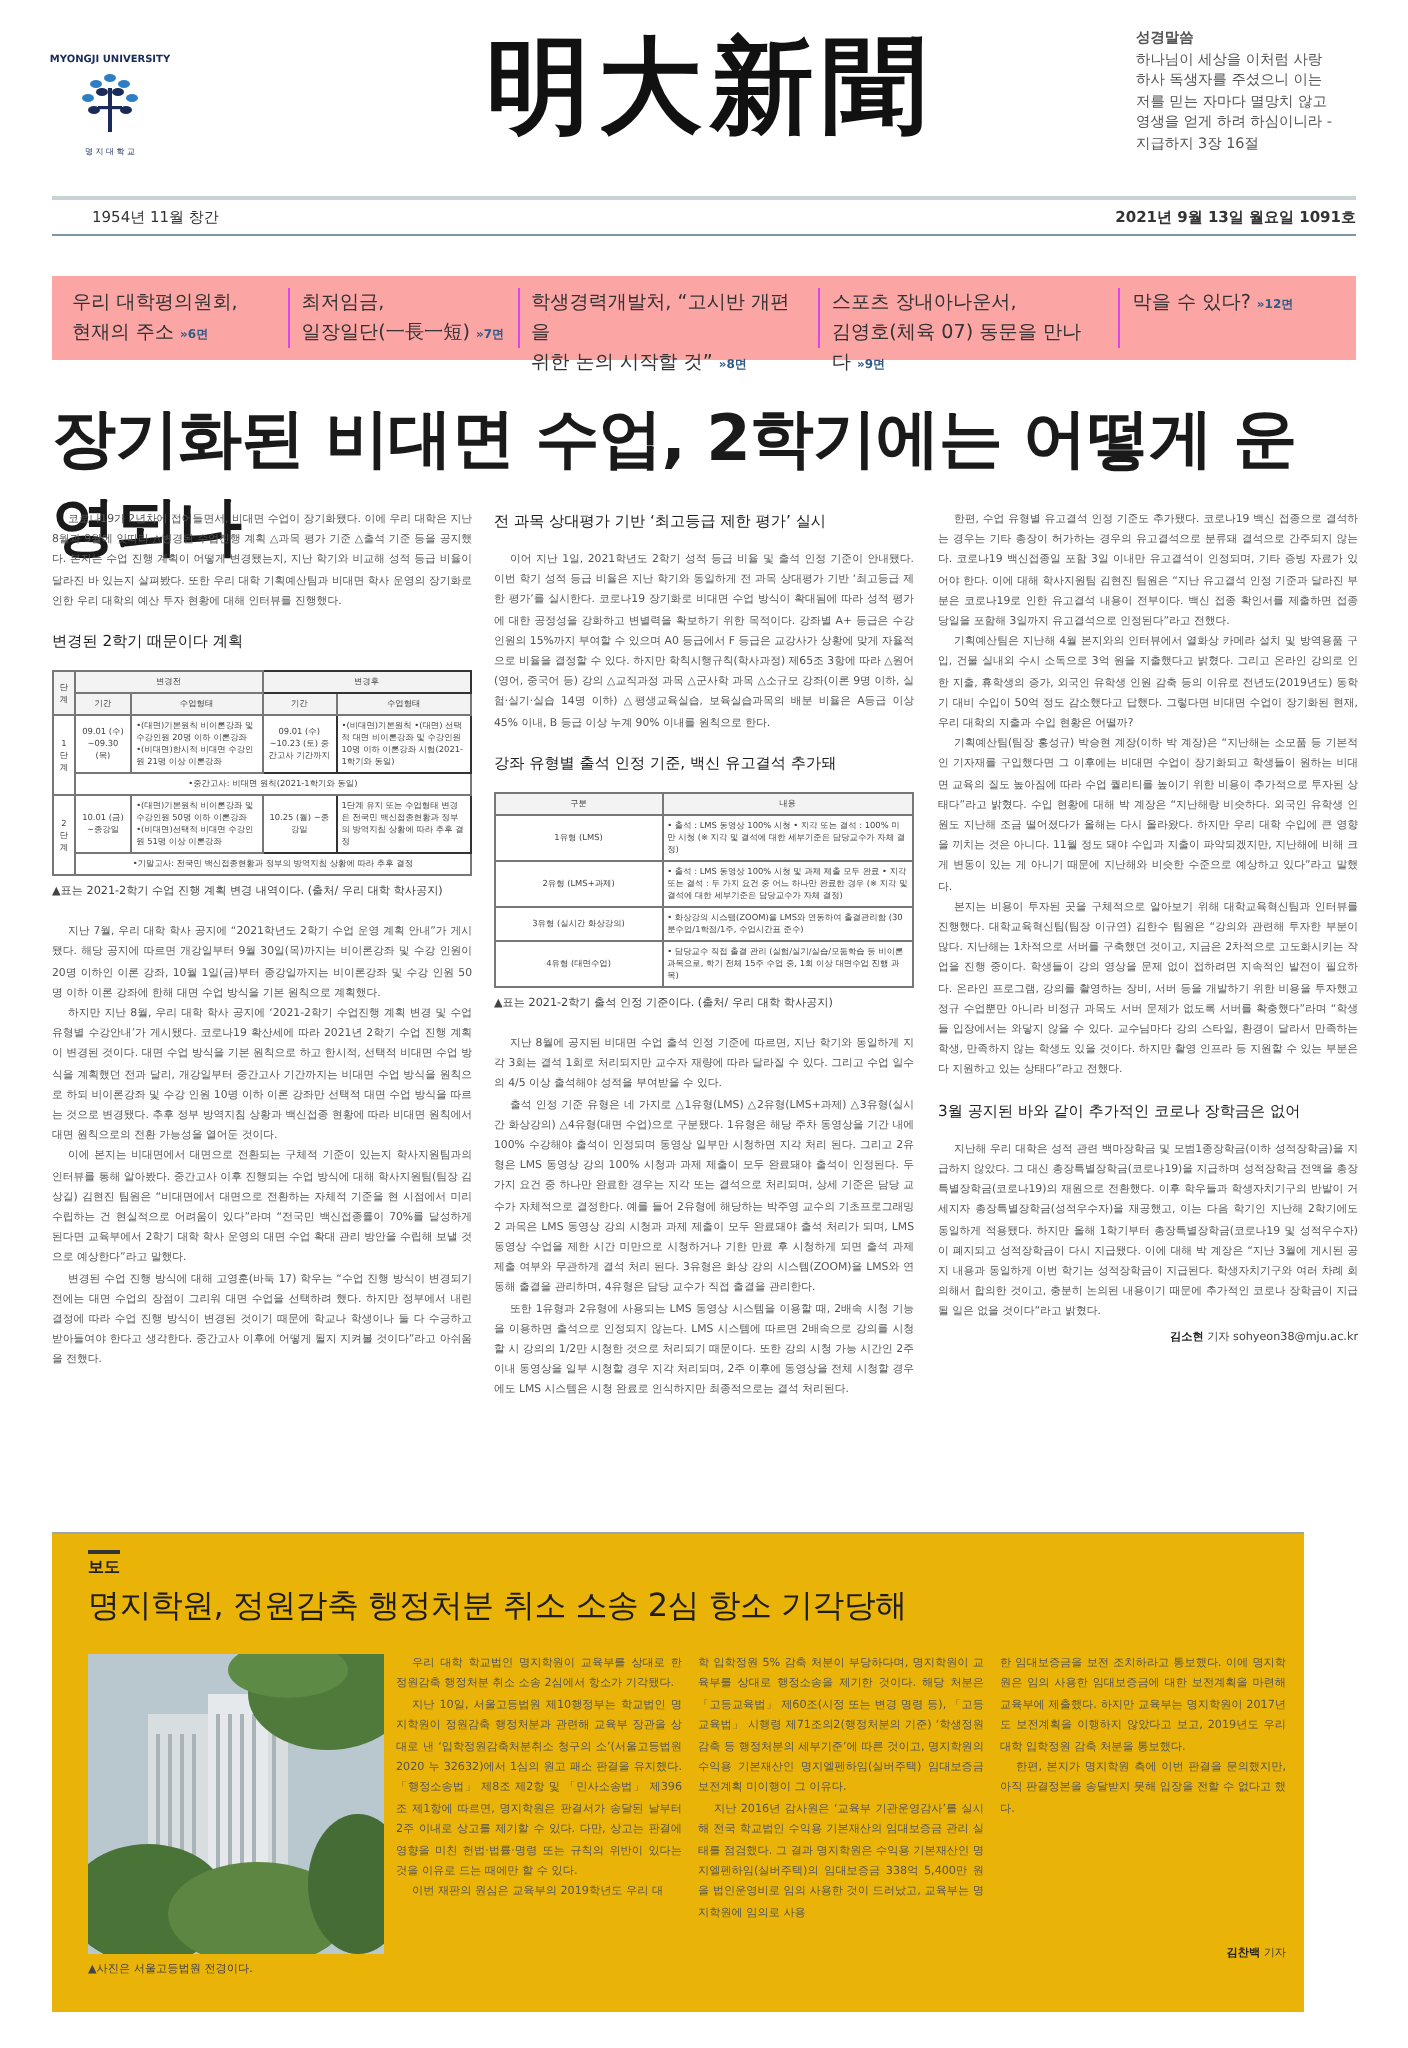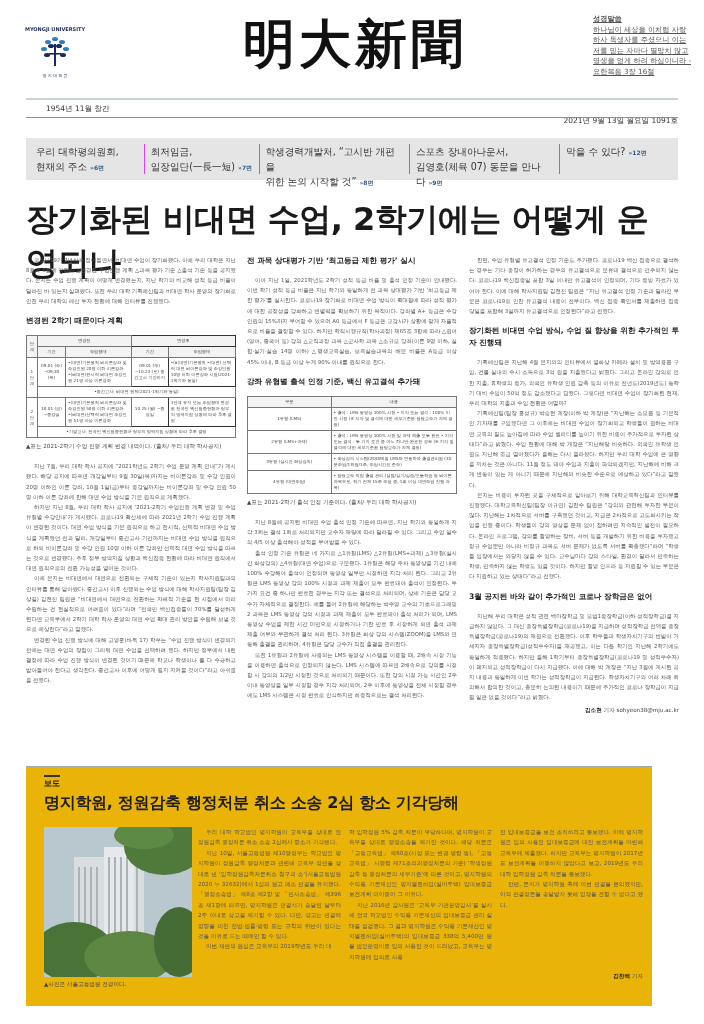--- a/index.html
+++ b/index.html
@@ -5,61 +5,61 @@
   * { box-sizing: border-box; margin: 0; padding: 0; }
   html, body { width: 704px; height: 1024px; background: #ffffff; overflow: hidden; }
   body { font-family: "DejaVu Sans", "Liberation Sans", sans-serif; color: #222; position: relative; }
 
   
   .masthead { position: absolute; left: 0; top: 0; width: 704px; height: 100px; }
   .logo { position: absolute; left: 24px; top: 22px; width: 62px; height: 62px; border-radius: 50%; }
   .logo svg { width: 62px; height: 62px; }
   .title-wrap { position: absolute; left: 215px; top: 18px; width: 280px; height: 70px; display: flex; align-items: flex-start; justify-content: center; }
   .title { font-family: "DejaVu Serif", "Liberation Serif", serif; font-weight: bold; font-size: 52px; letter-spacing: 4px; color: #111; line-height: 1; }
-  .verse { position: absolute; left: 593px; top: 14px; width: 100px; font-size: 7.2px; line-height: 10.5px; color: #555; text-decoration: underline; }
+  .verse { position: absolute; left: 568px; top: 14px; width: 100px; font-size: 7.2px; line-height: 10.5px; color: #555; }
   .verse .verse-title { color: #555; font-weight: bold; }
 
   .rule-top { position: absolute; left: 26px; top: 98px; width: 652px; height: 2px; background: #c9d3d6; }
   .dateline { position: absolute; left: 26px; top: 102px; width: 652px; height: 14px; font-size: 7.5px; color: #333; }
   .dateline .left { position: absolute; left: 0; top: 2px; margin-left: 20px; }
   .dateline .center { position: absolute; left: 0; width: 100%; text-align: center; top: 1px; font-family: "DejaVu Serif", "Liberation Serif", serif; font-size: 8.5px; color: #444; }
-  .dateline .right { position: absolute; right: 0; top: 14px; }
+  .dateline .right { position: absolute; right: 0; top: 2px; font-weight: bold; }
   .rule-bottom { position: absolute; left: 26px; top: 117px; width: 652px; height: 1px; background: #7a98a8; }
 
   
-  .ribbon { position: absolute; left: 26px; top: 138px; width: 652px; height: 42px; background: #e5e5e5; display: flex; align-items: center; padding: 12px 4px; }
+  .ribbon { position: absolute; left: 26px; top: 138px; width: 652px; height: 42px; background: #fca5a5; display: flex; align-items: center; padding: 12px 4px; }
   .ribbon-item { flex: 1; padding: 0 6px; font-size: 9.6px; line-height: 15px; color: #333; border-left: 1px solid #d946ef; height: 30px; }
   .ribbon-item:first-child { border-left: none; }
   .ribbon-item .pg { font-size: 6px; color: #2e5b86; font-weight: bold; margin-left: 3px; }
 
   
   .headline { position: absolute; left: 26px; top: 198px; width: 652px; font-size: 32px; font-weight: bold; color: #1a1a1a; letter-spacing: -0.5px; }
 
   
   .col { position: absolute; top: 255px; width: 210px; font-size: 5.4px; line-height: 10.2px; color: #555; text-align: justify; }
   .col p { text-indent: 8px; }
   .col1 { left: 26px; }
   .col2 { left: 247px; }
   .col3 { left: 469px; }
-  .subhead { font-size: 7.6px; font-weight: bold; color: #222; line-height: 12px; margin: 9px 0 8px 0; text-indent: 0 !important; }
+  .subhead { font-size: 7.6px; font-weight: normal; color: #222; line-height: 12px; margin: 9px 0 8px 0; text-indent: 0 !important; }
   .caption { font-size: 5.6px; color: #444; margin: 3px 0 10px 0; text-indent: 0 !important; }
   .byline { text-align: right; font-size: 5.6px; color: #444; margin-top: 2px; }
   .byline b { color: #222; }
 
   
   table { width: 100%; border-collapse: collapse; font-size: 4.2px; line-height: 6px; color: #444; margin-top: 4px; }
   td, th { border: 0.6px solid #777; padding: 2px 2px; vertical-align: middle; font-weight: normal; text-align: left; }
   th { text-align: center; background: #f3f3f3; }
   .tbl1 .thick { border: 1.2px solid #333; }
   .center { text-align: center; }
 
   
   .bottom-box { position: absolute; left: 26px; top: 766px; width: 626px; height: 240px; background: #eab308; border-top: 1px solid #9aa8ad; }
   .section-tag { position: absolute; left: 18px; top: 8px; font-size: 8px; font-weight: bold; color: #222; border-top: 2px solid #333; padding-top: 1px; }
-  .bottom-headline { position: absolute; left: 18px; top: 26px; font-size: 16px; font-weight: bold; color: #1e1e1e; letter-spacing: -0.3px; }
+  .bottom-headline { position: absolute; left: 18px; top: 26px; font-size: 16px; font-weight: normal; color: #1e1e1e; letter-spacing: -0.3px; }
   .photo { position: absolute; left: 18px; top: 60px; width: 148px; height: 150px; overflow: hidden; background: #9fb2b9; }
   .photo svg { width: 148px; height: 150px; display: block; }
   .photo-caption { position: absolute; left: 18px; top: 214px; font-size: 5.6px; color: #444; }
   .bcol { position: absolute; top: 60px; width: 143px; font-size: 5.6px; line-height: 10.4px; color: #555; text-align: justify; }
   .bcol p { text-indent: 8px; }
   .bcol1 { left: 172px; }
   .bcol2 { left: 323px; }
   .bcol3 { left: 474px; }
   .bbyline { position: absolute; left: 474px; top: 206px; width: 143px; text-align: right; font-size: 5.6px; color: #444; }
   .bbyline b { color: #222; }
@@ -88,21 +88,21 @@
         <rect x="25" y="31" width="12" height="1.6"></rect>
       </g>
       <text x="31" y="55" font-size="4" text-anchor="middle" fill="#1a2b5a" font-family="DejaVu Sans, sans-serif">명 지 대 학 교</text>
     </svg>
   </div>
   <div class="title-wrap">
     <span class="title">明大新聞</span>
   </div>
   <div class="verse">
     <div class="verse-title">성경말씀</div>
-    <div>하나님이 세상을 이처럼 사랑하사 독생자를 주셨으니 이는 저를 믿는 자마다 멸망치 않고 영생을 얻게 하려 하심이니라  - 요한복음 3장 16절</div>
+    <div>하나님이 세상을 이처럼 사랑하사 독생자를 주셨으니 이는 저를 믿는 자마다 멸망치 않고 영생을 얻게 하려 하심이니라  - 지급하지 3장 16절</div>
   </div>
 </div>
 
 <div class="rule-top"></div>
 <div class="dateline">
   <span class="left">1954년 11월 창간</span>
   <span class="right">2021년 9월 13일  월요일   1091호</span>
 </div>
 <div class="rule-bottom"></div>
 
@@ -204,21 +204,20 @@
   </tbody>
     </table>
   <div class="caption">▲표는 2021-2학기 출석 인정 기준이다. (출처/ 우리 대학 학사공지)</div>
   <p>지난 8월에 공지된 비대면 수업 출석 인정 기준에 따르면, 지난 학기와 동일하게 지각 3회는 결석 1회로 처리되지만 교수자 재량에 따라 달라질 수 있다. 그리고 수업 일수의 4/5 이상 출석해야 성적을 부여받을 수 있다.</p>
   <p>출석 인정 기준 유형은 네 가지로 △1유형(LMS) △2유형(LMS+과제) △3유형(실시간 화상강의) △4유형(대면 수업)으로 구분됐다. 1유형은 해당 주차 동영상을 기간 내에 100% 수강해야 출석이 인정되며 동영상 일부만 시청하면 지각 처리 된다. 그리고 2유형은 LMS 동영상 강의 100% 시청과 과제 제출이 모두 완료돼야 출석이 인정된다. 두 가지 요건 중 하나만 완료한 경우는 지각 또는 결석으로 처리되며, 상세 기준은 담당 교수가 자체적으로 결정한다. 예를 들어 2유형에 해당하는 박주영 교수의 기초프로그래밍2 과목은 LMS 동영상 강의 시청과 과제 제출이 모두 완료돼야 출석 처리가 되며, LMS 동영상 수업을 제한 시간 미만으로 시청하거나 기한 만료 후 시청하게 되면 출석 과제 제출 여부와 무관하게 결석 처리 된다. 3유형은 화상 강의 시스템(ZOOM)을 LMS와 연동해 출결을 관리하며, 4유형은 담당 교수가 직접 출결을 관리한다.</p>
   <p>또한 1유형과 2유형에 사용되는 LMS 동영상 시스템을 이용할 때, 2배속 시청 기능을 이용하면 출석으로 인정되지 않는다. LMS 시스템에 따르면 2배속으로 강의를 시청할 시 강의의 1/2만 시청한 것으로 처리되기 때문이다. 또한 강의 시청 가능 시간인 2주 이내 동영상을 일부 시청할 경우 지각 처리되며, 2주 이후에 동영상을 전체 시청할 경우에도 LMS 시스템은 시청 완료로 인식하지만 최종적으로는 결석 처리된다.</p>
 </div>
 
 <div class="col col3">
   <p>한편, 수업 유형별 유고결석 인정 기준도 추가됐다. 코로나19 백신 접종으로 결석하는 경우는 기타 총장이 허가하는 경우의 유고결석으로 분류돼 결석으로 간주되지 않는다. 코로나19 백신접종일 포함 3일 이내만 유고결석이 인정되며, 기타 증빙 자료가 있어야 한다. 이에 대해 학사지원팀 김현진 팀원은 “지난 유고결석 인정 기준과 달라진 부분은 코로나19로 인한 유고결석 내용이 전부이다. 백신 접종 확인서를 제출하면 접종 당일을 포함해 3일까지 유고결석으로 인정된다”라고 전했다.</p>
-  <div class="subhead">장기화된 비대면 수업 방식, 수업 질 향상을 위한 추가적인 투자 진행돼</div>
   <p>기획예산팀은 지난해 4월 본지와의 인터뷰에서 열화상 카메라 설치 및 방역용품 구입, 건물 실내외 수시 소독으로 3억 원을 지출했다고 밝혔다. 그리고 온라인 강의로 인한 지출, 휴학생의 증가, 외국인 유학생 인원 감축 등의 이유로 전년도(2019년도) 동학기 대비 수입이 50억 정도 감소했다고 답했다. 그렇다면 비대면 수업이 장기화된 현재, 우리 대학의 지출과 수입 현황은 어떨까?</p>
   <p>기획예산팀(팀장 홍성규) 박승현 계장(이하 박 계장)은 “지난해는 소모품 등 기본적인 기자재를 구입했다면 그 이후에는 비대면 수업이 장기화되고 학생들이 원하는 비대면 교육의 질도 높아짐에 따라 수업 퀄리티를 높이기 위한 비용이 추가적으로 투자된 상태다”라고 밝혔다. 수입 현황에 대해 박 계장은 “지난해랑 비슷하다. 외국인 유학생 인원도 지난해 조금 떨어졌다가 올해는 다시 올라왔다. 하지만 우리 대학 수입에 큰 영향을 끼치는 것은 아니다. 11월 정도 돼야 수입과 지출이 파악되겠지만, 지난해에 비해 크게 변동이 있는 게 아니기 때문에 지난해와 비슷한 수준으로 예상하고 있다”라고 말했다.</p>
   <p>본지는 비용이 투자된 곳을 구체적으로 알아보기 위해 대학교육혁신팀과 인터뷰를 진행했다. 대학교육혁신팀(팀장 이규연) 김한수 팀원은 “강의와 관련해 투자한 부분이 많다. 지난해는 1차적으로 서버를 구축했던 것이고, 지금은 2차적으로 고도화시키는 작업을 진행 중이다. 학생들이 강의 영상을 문제 없이 접하려면 지속적인 발전이 필요하다. 온라인 프로그램, 강의를 촬영하는 장비, 서버 등을 개발하기 위한 비용을 투자했고 정규 수업뿐만 아니라 비정규 과목도 서버 문제가 없도록 서버를 확충했다”라며 “학생들 입장에서는 와닿지 않을 수 있다. 교수님마다 강의 스타일, 환경이 달라서 만족하는 학생, 만족하지 않는 학생도 있을 것이다. 하지만 촬영 인프라 등 지원할 수 있는 부분은 다 지원하고 있는 상태다”라고 전했다.</p>
   <div class="subhead">3월 공지된 바와 같이 추가적인 코로나 장학금은 없어</div>
   <p>지난해 우리 대학은 성적 관련 백마장학금 및 모범1종장학금(이하 성적장학금)을 지급하지 않았다. 그 대신 총장특별장학금(코로나19)을 지급하며 성적장학금 전액을 총장특별장학금(코로나19)의 재원으로 전환했다. 이후 학우들과 학생자치기구의 반발이 거세지자 총장특별장학금(성적우수자)을 재공했고, 이는 다음 학기인 지난해 2학기에도 동일하게 적용됐다. 하지만 올해 1학기부터 총장특별장학금(코로나19 및 성적우수자)이 폐지되고 성적장학금이 다시 지급됐다. 이에 대해 박 계장은 “지난 3월에 게시된 공지 내용과 동일하게 이번 학기는 성적장학금이 지급된다. 학생자치기구와 여러 차례 회의해서 합의한 것이고, 충분히 논의된 내용이기 때문에 추가적인 코로나 장학금이 지급될 일은 없을 것이다”라고 밝혔다.</p>
   <div class="byline">
     <b>김소현</b>
     <span>기자</span>
     <span>sohyeon38@mju.ac.kr</span>
   </div>

